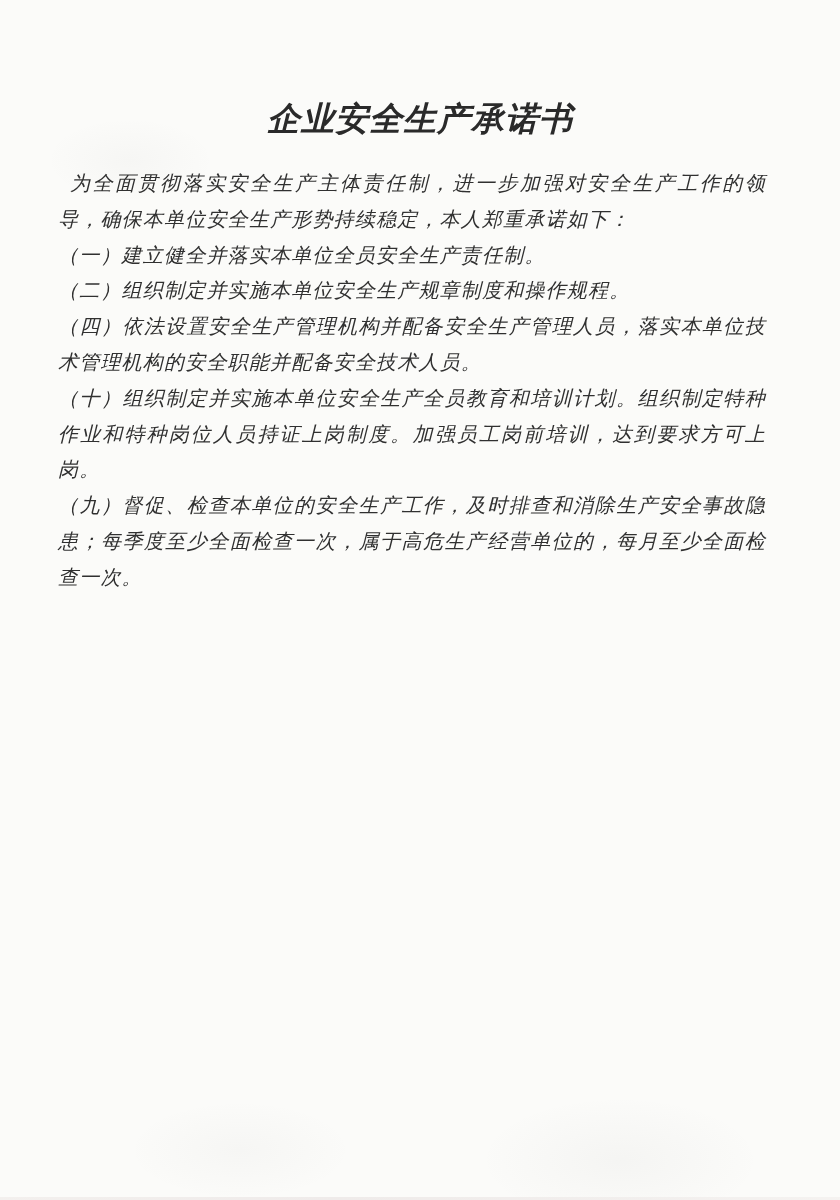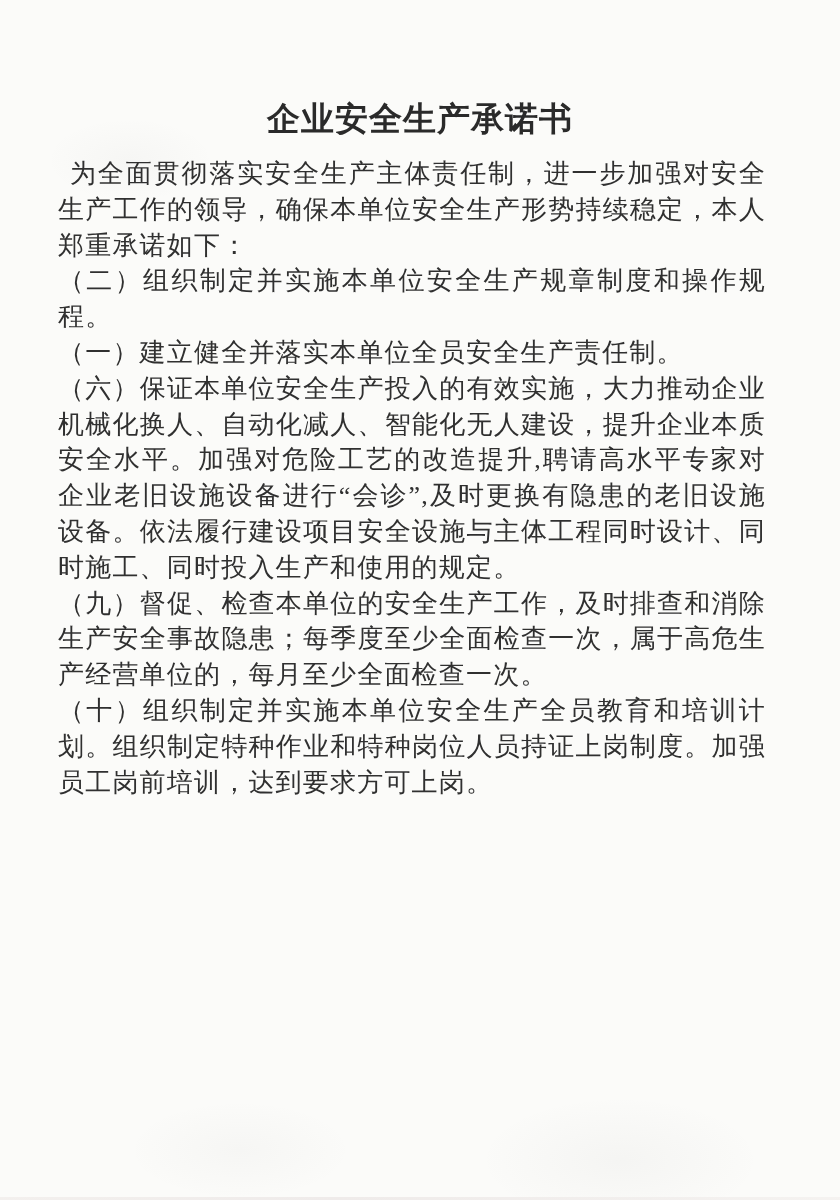--- a/index.html
+++ b/index.html
@@ -16,36 +16,37 @@
   .page {
     position: relative;
     width: 840px;
     height: 1200px;
     color: #2e2e2e;
     background:
       radial-gradient(ellipse 120px 60px at 130px 160px, rgba(90,90,90,0.03), transparent 70%),
       radial-gradient(ellipse 200px 90px at 620px 1160px, rgba(90,90,90,0.04), transparent 70%),
       radial-gradient(ellipse 160px 70px at 240px 1150px, rgba(90,90,90,0.03), transparent 70%),
       #fbfbf9;
+    font-style: italic;
   }
   .doc-title {
     margin: 0;
     padding-top: 98px;
     text-align: center;
     font-family: "Liberation Sans", sans-serif;
     font-weight: 700;
     font-size: 33px;
     line-height: 42px;
     letter-spacing: 1px;
     color: #2a2a2a;
   }
   .doc-body {
-    margin: 16px auto 0 58px;
+    margin: 26px auto 0 58px;
     width: 708px;
-    font-size: 26px;
+    font-size: 20px;
     line-height: 35.8px;
     letter-spacing: 1.2px;
     text-align: justify;
     color: #303030;
   }
   .doc-body p {
     margin: 0;
     padding: 0;
   }
   .doc-body p.intro {
@@ -62,21 +63,21 @@
   }
 </style>
 </head>
 <body>
 
 <div class="page">
   <h1 class="doc-title">企业安全生产承诺书</h1>
 
   <div class="doc-body">
     <p class="intro">为全面贯彻落实安全生产主体责任制，进一步加强对安全生产工作的领导，确保本单位安全生产形势持续稳定，本人郑重承诺如下：</p>
+    <p>（一）建立健全并落实本单位全员安全生产责任制。</p>
     <p>（二）组织制定并实施本单位安全生产规章制度和操作规程。</p>
-    <p>（一）建立健全并落实本单位全员安全生产责任制。</p>
-    <p>（六）保证本单位安全生产投入的有效实施，大力推动企业机械化换人、自动化减人、智能化无人建设，提升企业本质安全水平。加强对危险工艺的改造提升,聘请高水平专家对企业老旧设施设备进行“会诊”,及时更换有隐患的老旧设施设备。依法履行建设项目安全设施与主体工程同时设计、同时施工、同时投入生产和使用的规定。</p>
+    <p>（四）依法设置安全生产管理机构并配备安全生产管理人员，落实本单位技术管理机构的安全职能并配备安全技术人员。</p>
+    <p>（十）组织制定并实施本单位安全生产全员教育和培训计划。组织制定特种作业和特种岗位人员持证上岗制度。加强员工岗前培训，达到要求方可上岗。</p>
     <p>（九）督促、检查本单位的安全生产工作，及时排查和消除生产安全事故隐患；每季度至少全面检查一次，属于高危生产经营单位的，每月至少全面检查一次。</p>
-    <p>（十）组织制定并实施本单位安全生产全员教育和培训计划。组织制定特种作业和特种岗位人员持证上岗制度。加强员工岗前培训，达到要求方可上岗。</p>
   </div>
 
   <div class="scan-edge-bottom"></div>
 </div>
 
 </body></html>

